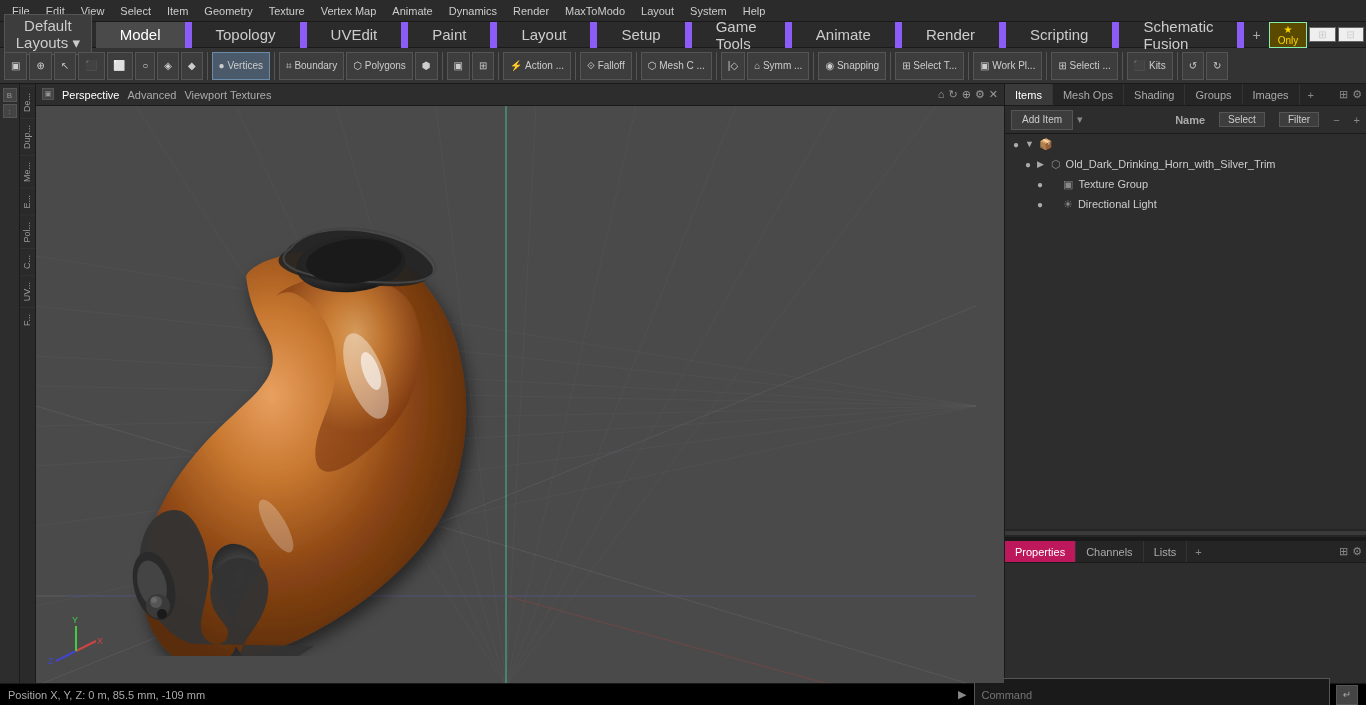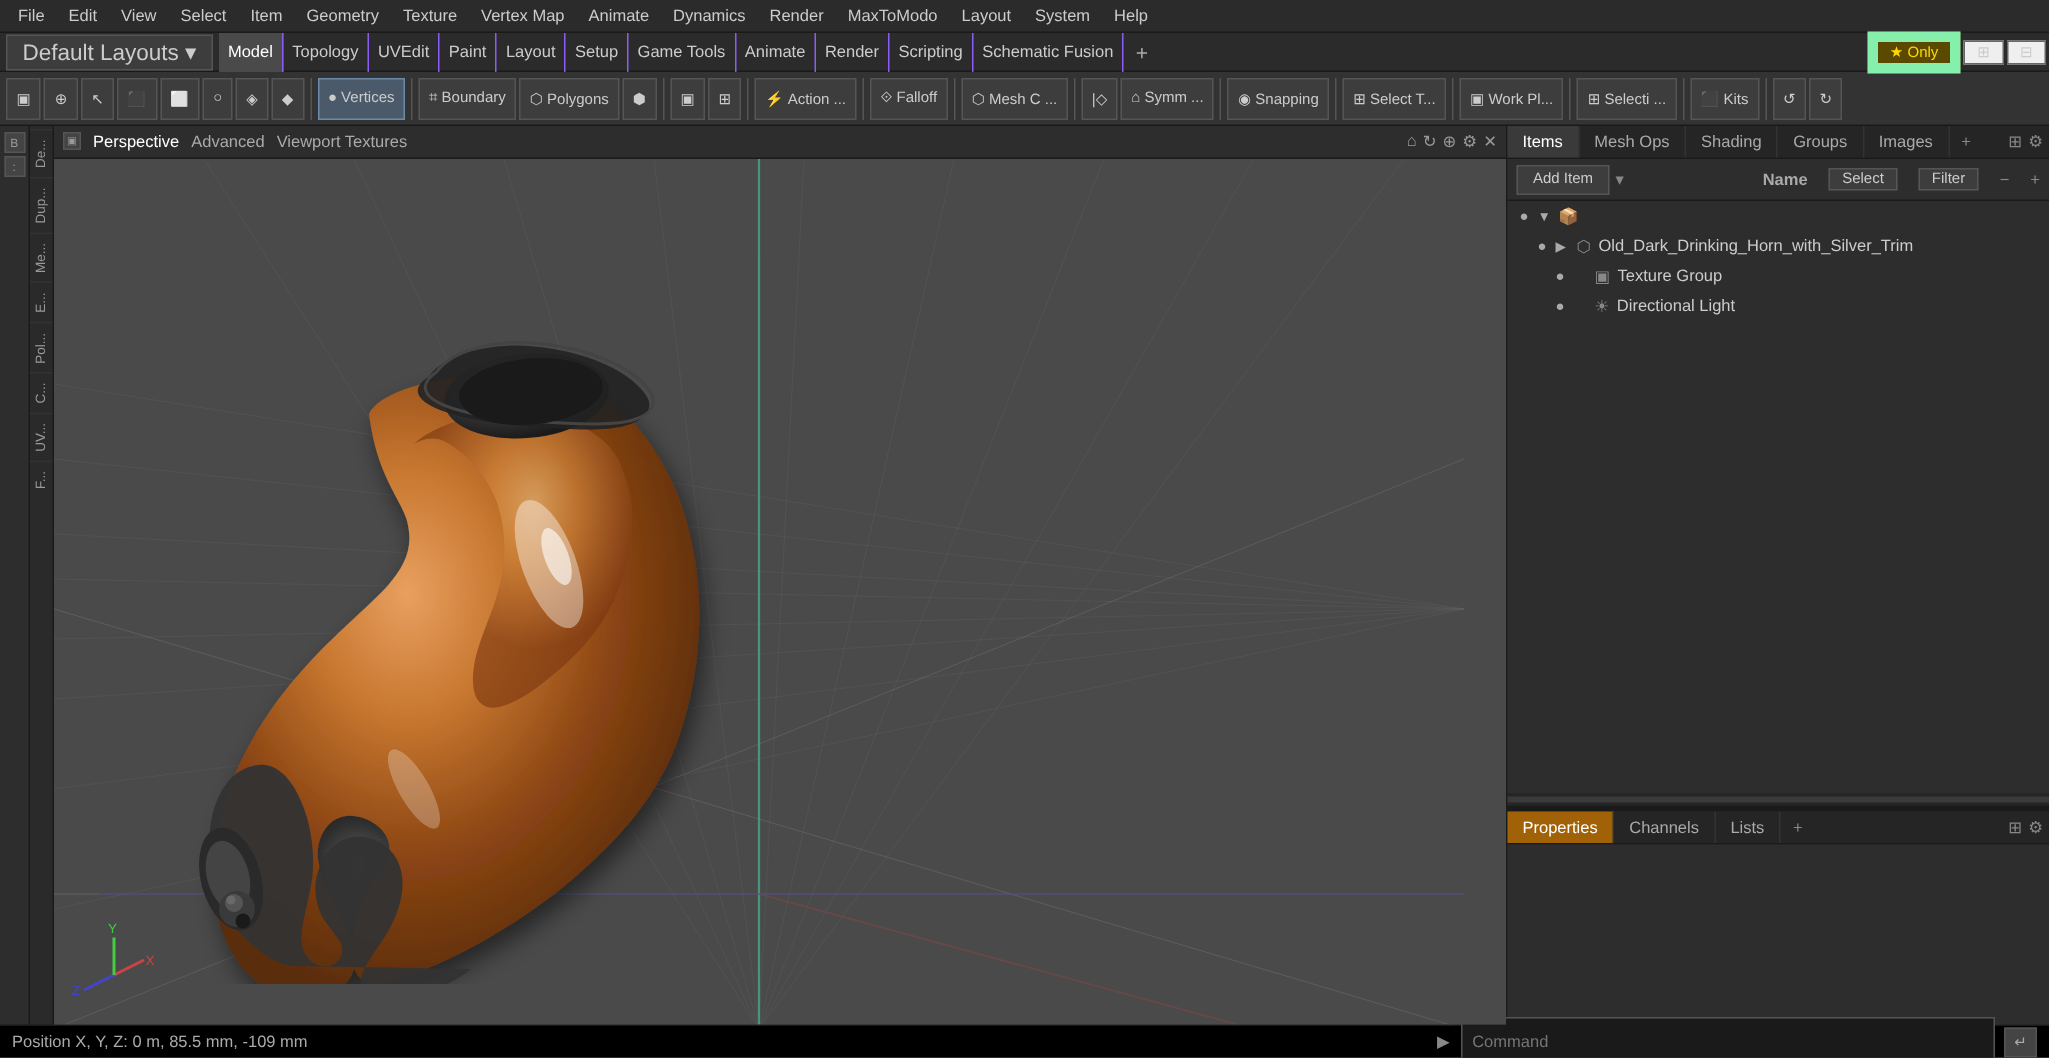--- a/index.html
+++ b/index.html
@@ -5,25 +5,25 @@
     * { margin: 0; padding: 0; box-sizing: border-box; }
     body { width: 1366px; height: 705px; background: #3a3a3a; font-family: 'Segoe UI', Arial, sans-serif; font-size: 11px; color: #ccc; overflow: hidden; }
 
     
     #menu-bar { display: flex; align-items: center; background: #2b2b2b; height: 22px; padding: 0 4px; border-bottom: 1px solid #1a1a1a; }
     .menu-item { padding: 2px 8px; color: #ccc; cursor: pointer; font-size: 11px; }
 
     
     #layouts-bar { display: flex; align-items: center; background: #2b2b2b; height: 26px; border-bottom: 1px solid #1a1a1a; }
     #default-layouts { padding: 2px 10px; color: #ccc; font-size: 15px; background: #3d3d3d; border: 1px solid #555; margin: 2px 4px; cursor: pointer; }
-    .layout-tab { padding: 2px 6px; color: #ccc; font-size: 11px; cursor: pointer; height: 26px; display: flex; align-items: center; border-right: 1px solid #8b5cf6; }
+    .layout-tab { padding: 2px 24px; color: #ccc; font-size: 15px; cursor: pointer; height: 26px; display: flex; align-items: center; border-right: 7px solid #8b5cf6; }
     .layout-tab.active { background: #4a4a4a; color: #fff; }
     #tab-add { padding: 2px 8px; color: #aaa; font-size: 14px; cursor: pointer; }
     .layout-right { margin-left: auto; display: flex; align-items: center; }
-    .star-btn { background: #5a4a00; color: #ffd700; padding: 1px 8px; font-size: 10px; border: 7px solid #86efac; margin-right: 2px; cursor: pointer; }
+    .star-btn { background: #5a4a00; color: #ffd700; padding: 1px 8px; font-size: 10px; border: 1px solid #86efac; margin-right: 2px; cursor: pointer; }
     .only-btn { padding: 1px 8px; color: #ccc; border: 1px solid #666; font-size: 10px; margin-right: 2px; cursor: pointer; }
 
     
     #tools-bar { display: flex; align-items: center; background: #333; height: 36px; border-bottom: 1px solid #1a1a1a; padding: 0 4px; gap: 2px; }
     .tool-btn { background: #3d3d3d; border: 1px solid #555; color: #ccc; padding: 2px 6px; font-size: 10px; cursor: pointer; height: 28px; display: flex; align-items: center; gap: 3px; white-space: nowrap; }
     .tool-btn.active { background: #4a5a6a; border-color: #6a8aaa; }
     .tool-separator { width: 1px; background: #555; height: 28px; margin: 0 2px; }
 
     
     #main-area { display: flex; height: calc(705px - 22px - 26px - 36px - 22px); }
@@ -70,21 +70,21 @@
     .items-right { margin-left: auto; display: flex; gap: 14px; align-items: center; }
     .items-right-btn { background: #3d3d3d; border: 1px solid #555; color: #ccc; padding: 1px 8px; font-size: 10px; cursor: pointer; }
 
     #items-list { flex: 1; overflow-y: auto; background: #2d2d2d; }
     .item-row { display: flex; align-items: center; height: 20px; padding: 0 4px; gap: 2px; }
     .item-eye { width: 14px; height: 14px; display: flex; align-items: center; justify-content: center; color: #888; font-size: 10px; cursor: pointer; }
     .item-label { font-size: 11px; color: #ccc; flex: 1; }
 
     #properties-tabs { display: flex; background: #252525; height: 22px; border-bottom: 1px solid #1a1a1a; }
     .prop-tab { padding: 2px 10px; font-size: 11px; color: #aaa; cursor: pointer; border-right: 1px solid #333; display: flex; align-items: center; }
-    .prop-tab.active { background: #a16207; color: #fff; }
+    .prop-tab.active { background: #be185d; color: #fff; }
     .prop-tab-add { padding: 2px 8px; color: #888; display: flex; align-items: center; cursor: pointer; }
 
     #properties-content { height: 120px; background: #2d2d2d; }
 
     
     #status-bar { display: flex; align-items: center; background: #000000; height: 22px; border-top: 1px solid #1a1a1a; padding: 0 8px; }
     .status-text { font-size: 11px; color: #aaa; }
     #command-input { flex: 1; background: #1a1a1a; border: 1px solid #555; color: #ccc; font-size: 11px; padding: 1px 6px; height: 18px; margin: 0 4px; }
 
     .panel-resize { width: 100%; height: 4px; background: #1a1a1a; cursor: row-resize; }

